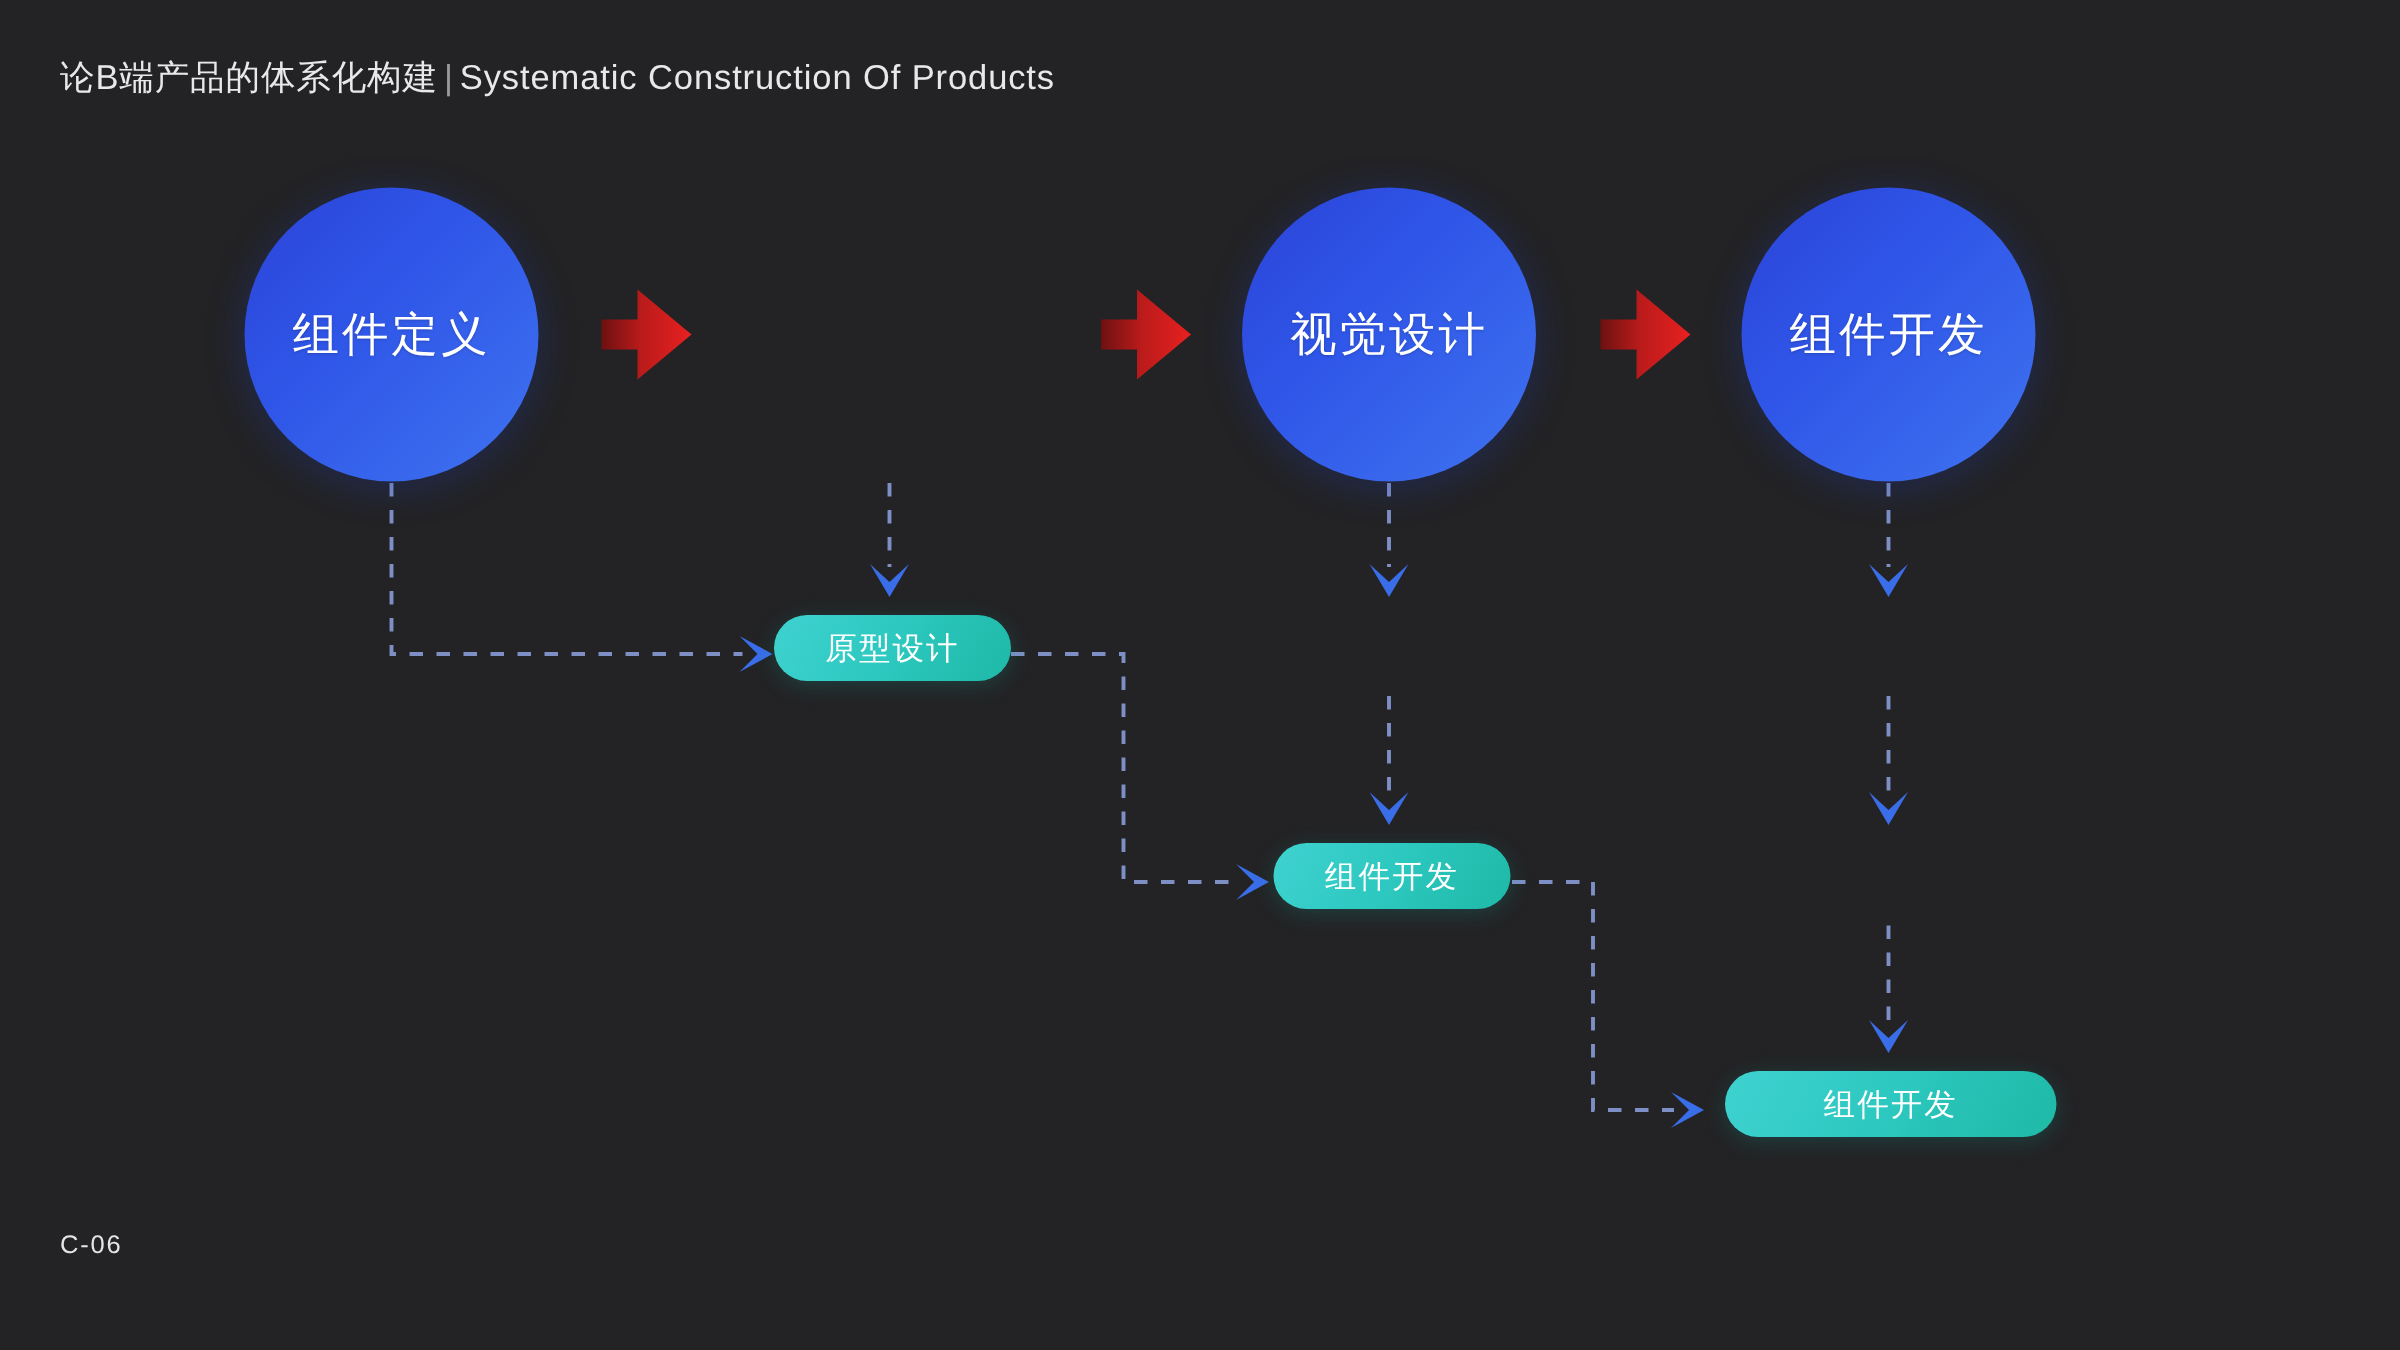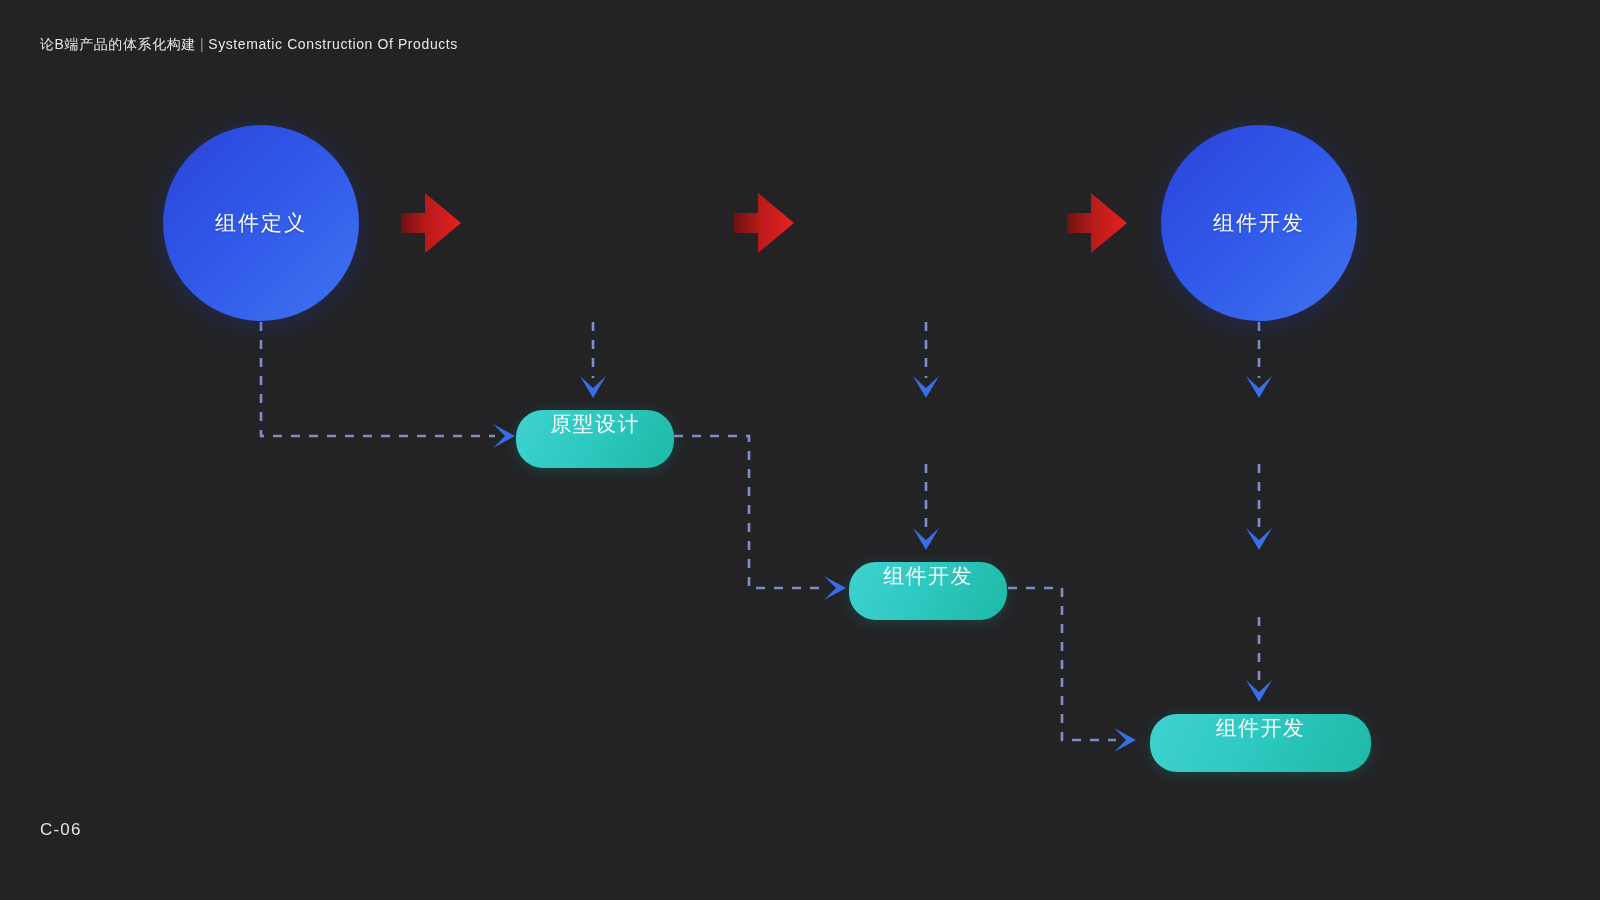--- a/index.html
+++ b/index.html
@@ -16,21 +16,21 @@
     width: 1600px;
     height: 900px;
     background: #232325;
   }
 
   
   .slide-title {
     position: absolute;
     left: 40px;
     top: 36px;
-    font-size: 14px;
+    font-size: 23px;
     letter-spacing: 0.6px;
     color: #e8e8ea;
     white-space: nowrap;
     font-weight: 400;
   }
   .slide-title .sep { color: #9a9a9e; padding: 0 4px; }
 
   
   .page-num {
     position: absolute;
@@ -55,42 +55,42 @@
     width: 196px;
     height: 196px;
     border-radius: 50%;
     background: linear-gradient(135deg, #2b44d8 0%, #2f56e8 42%, #3f73f0 100%);
     display: flex;
     align-items: center;
     justify-content: center;
     box-shadow: 0 4px 26px rgba(30, 60, 200, 0.28);
   }
   .stage-circle .lbl {
-    font-size: 21px;
+    font-size: 31px;
     color: #ffffff;
     letter-spacing: 2px;
     font-weight: 400;
     text-shadow: 0 1px 2px rgba(0,0,0,.18);
   }
 
   
   .red-arrow {
     position: absolute;
     width: 72px;
     height: 72px;
   }
 
   
   .pill {
     position: absolute;
-    height: 58px;
+    height: 44px;
     border-radius: 27px;
     background: linear-gradient(118deg, #3fd2d0 0%, #2ec9c1 45%, #1eb9a6 100%);
     display: flex;
-    align-items: flex-start;
+    align-items: center;
     justify-content: center;
     box-shadow: 0 3px 14px rgba(20, 170, 160, 0.22);
   }
   .pill .lbl {
     font-size: 21px;
     color: #ffffff;
     letter-spacing: 1.4px;
     white-space: nowrap;
   }
 </style>
@@ -147,20 +147,23 @@
       <path d="M824,576 L846,588 L824,600 L836,588 Z"></path>
       <path d="M1114,728 L1136,740 L1114,752 L1126,740 Z"></path>
     </g>
   </svg>
 
   <div class="stage-circle" style="left:163px; top:125px;">
     <span class="lbl">组件定义</span>
   </div>
 
 
+  <div class="stage-circle" style="left:828px; top:125px;">
+    <span class="lbl">视觉设计</span>
+  </div>
 
   <div class="stage-circle" style="left:1161px; top:125px;">
     <span class="lbl">组件开发</span>
   </div>
 
   <svg class="red-arrow" style="left:395px; top:187px;" viewBox="0 0 72 72">
     <path d="M6,26 L30,26 L30,6 L66,36 L30,66 L30,46 L6,46 Z" fill="url(#redGrad)"></path>
   </svg>
 
   <svg class="red-arrow" style="left:728px; top:187px;" viewBox="0 0 72 72">

